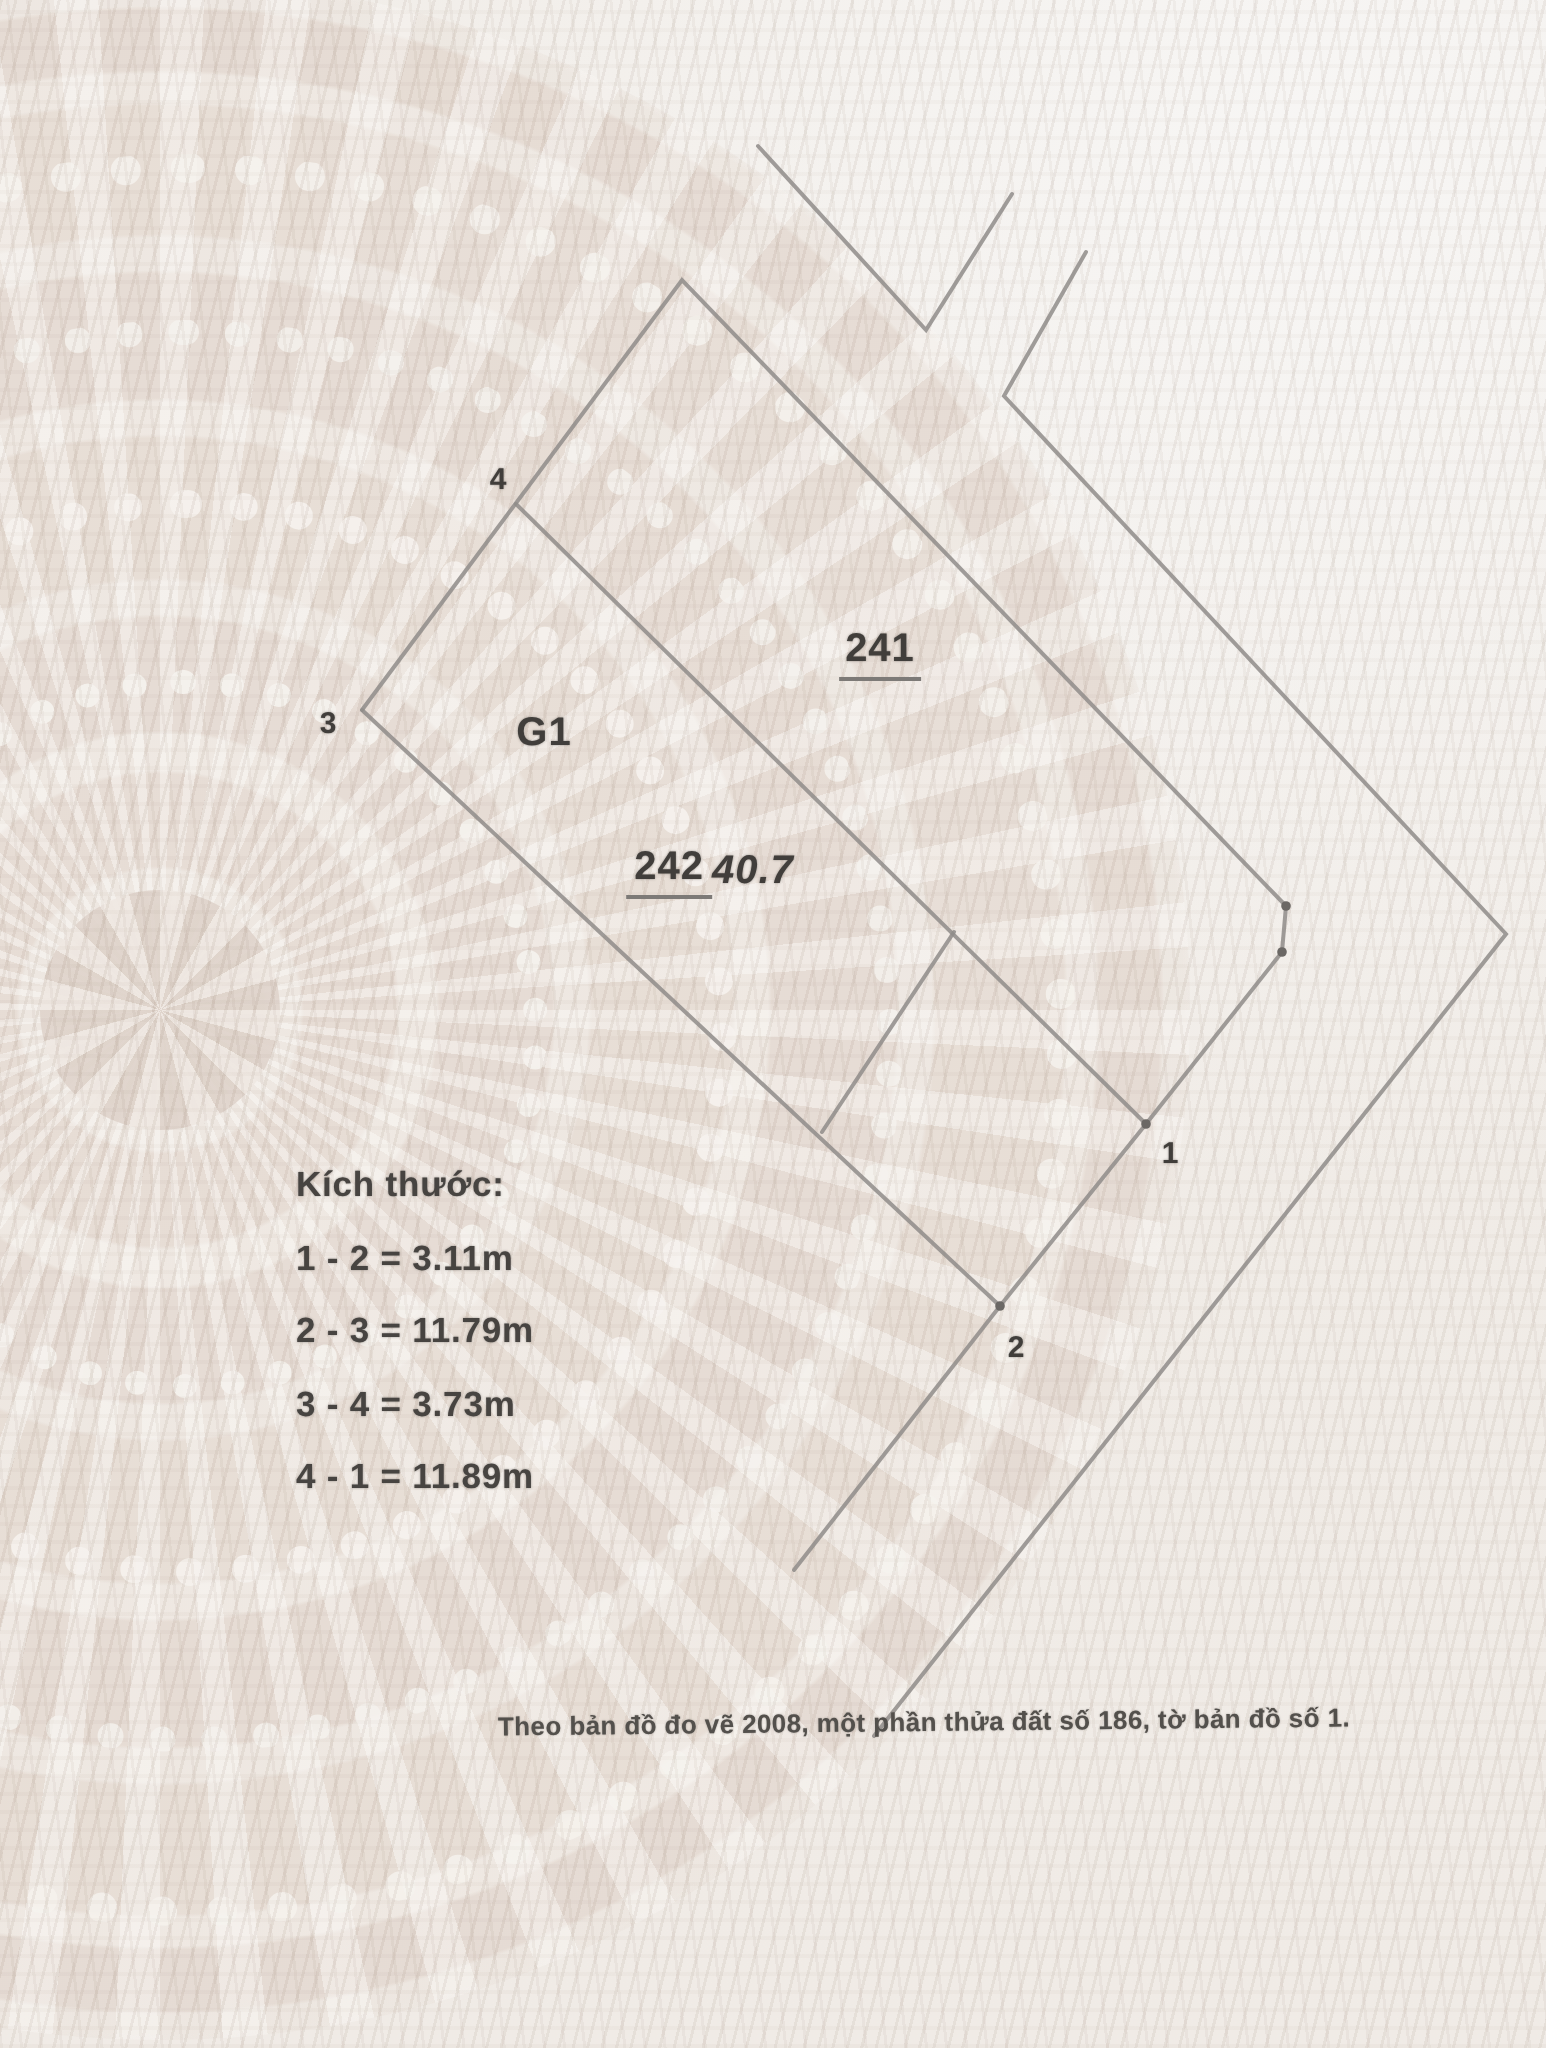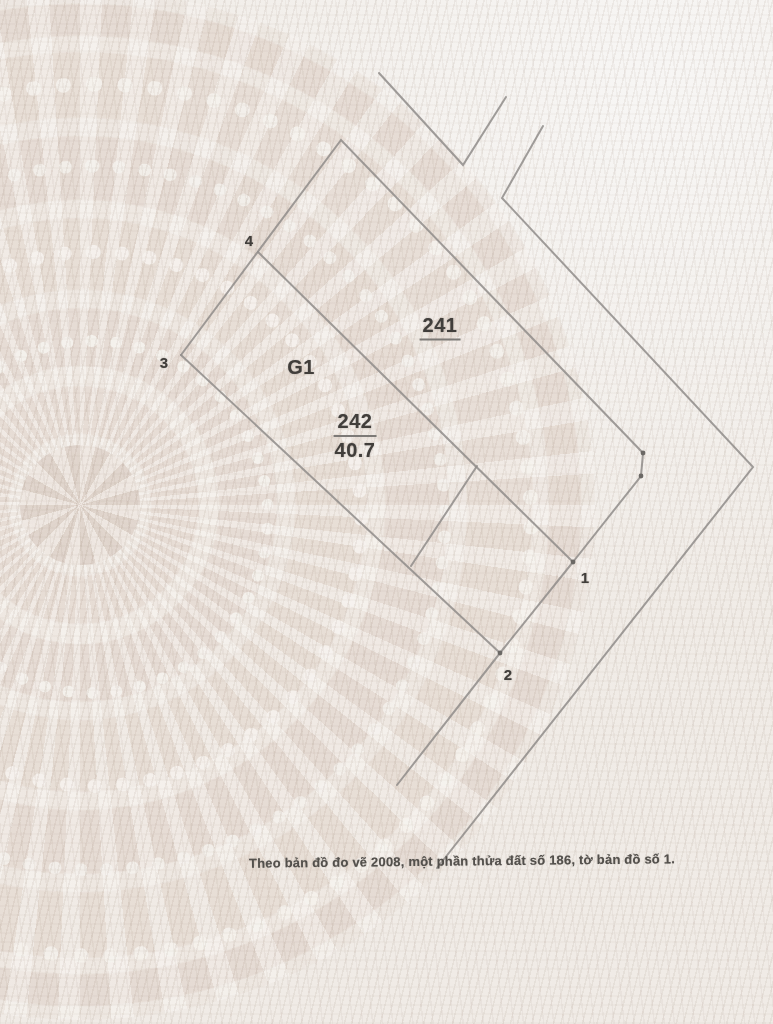--- a/index.html
+++ b/index.html
@@ -49,23 +49,23 @@
   .maplayer{position:absolute;inset:0;filter:blur(.3px);}
   svg.lines{position:absolute;inset:0;}
   .lbl{
     position:absolute;transform:translate(-50%,-50%);
     color:#413e3b;font-weight:700;white-space:nowrap;
     text-shadow:0 0 1.2px rgba(95,90,85,.65);
   }
   .pt{font-size:15px;}
   .big{font-size:20px;letter-spacing:.5px;}
   .underlined{border-bottom:2px solid #7d7a77;padding:0 3px 2px 3px;}
-  .fraction{display:flex;flex-direction:column;align-items:center;}
+  .fraction{display:flex;flex-direction:row;}
   .fraction .num{border-bottom:2px solid #7d7a77;padding:0 4px 2px 4px;}
-  .fraction .den{padding-top:2px;}
+  .fraction .den{padding-top:2px;font-style:italic;}
   .dims{
     position:absolute;left:148px;top:574px;
     font-size:17.5px;line-height:36.5px;font-weight:700;
     color:#474441;letter-spacing:.4px;
     text-shadow:0 0 1.2px rgba(95,90,85,.6);
   }
   .footnote{
     position:absolute;left:462px;top:861px;transform:translate(-50%,-50%) rotate(-.6deg);
     font-size:13px;color:#53504c;font-weight:700;letter-spacing:.2px;white-space:nowrap;
     text-shadow:0 0 1px rgba(100,95,90,.55);
@@ -101,26 +101,33 @@
         <circle cx="500" cy="653" r="2.4" fill="#6b6865"></circle>
         <circle cx="643" cy="453" r="2.4" fill="#6b6865"></circle>
         <circle cx="641" cy="476" r="2.4" fill="#6b6865"></circle>
       </svg>
 
     <div class="lbl pt" style="left:249px;top:240px;">4</div>
     <div class="lbl pt" style="left:164px;top:362px;">3</div>
     <div class="lbl pt" style="left:585px;top:577px;">1</div>
     <div class="lbl pt" style="left:508px;top:674px;">2</div>
 
-    <div class="lbl big" style="left:272px;top:367px;margin-left:29px;">G1</div>
+    <div class="lbl big" style="left:272px;top:367px;">G1</div>
 
     <div class="lbl big underlined" style="left:440px;top:327px;">241</div>
 
     <div class="lbl big fraction" style="left:355px;top:436px;">
       <span class="num">242</span>
       <span class="den">40.7</span>
     </div>
 
+    <div class="dims">
+      <div>Kích thước:</div>
+      <div>1 - 2 = 3.11m</div>
+      <div>2 - 3 = 11.79m</div>
+      <div>3 - 4 = 3.73m</div>
+      <div>4 - 1 = 11.89m</div>
+    </div>
 
     <div class="footnote">Theo bản đồ đo vẽ 2008, một phần thửa đất số 186, tờ bản đồ số 1.</div>
 
   </div>
 </div>
 
 </body></html>

